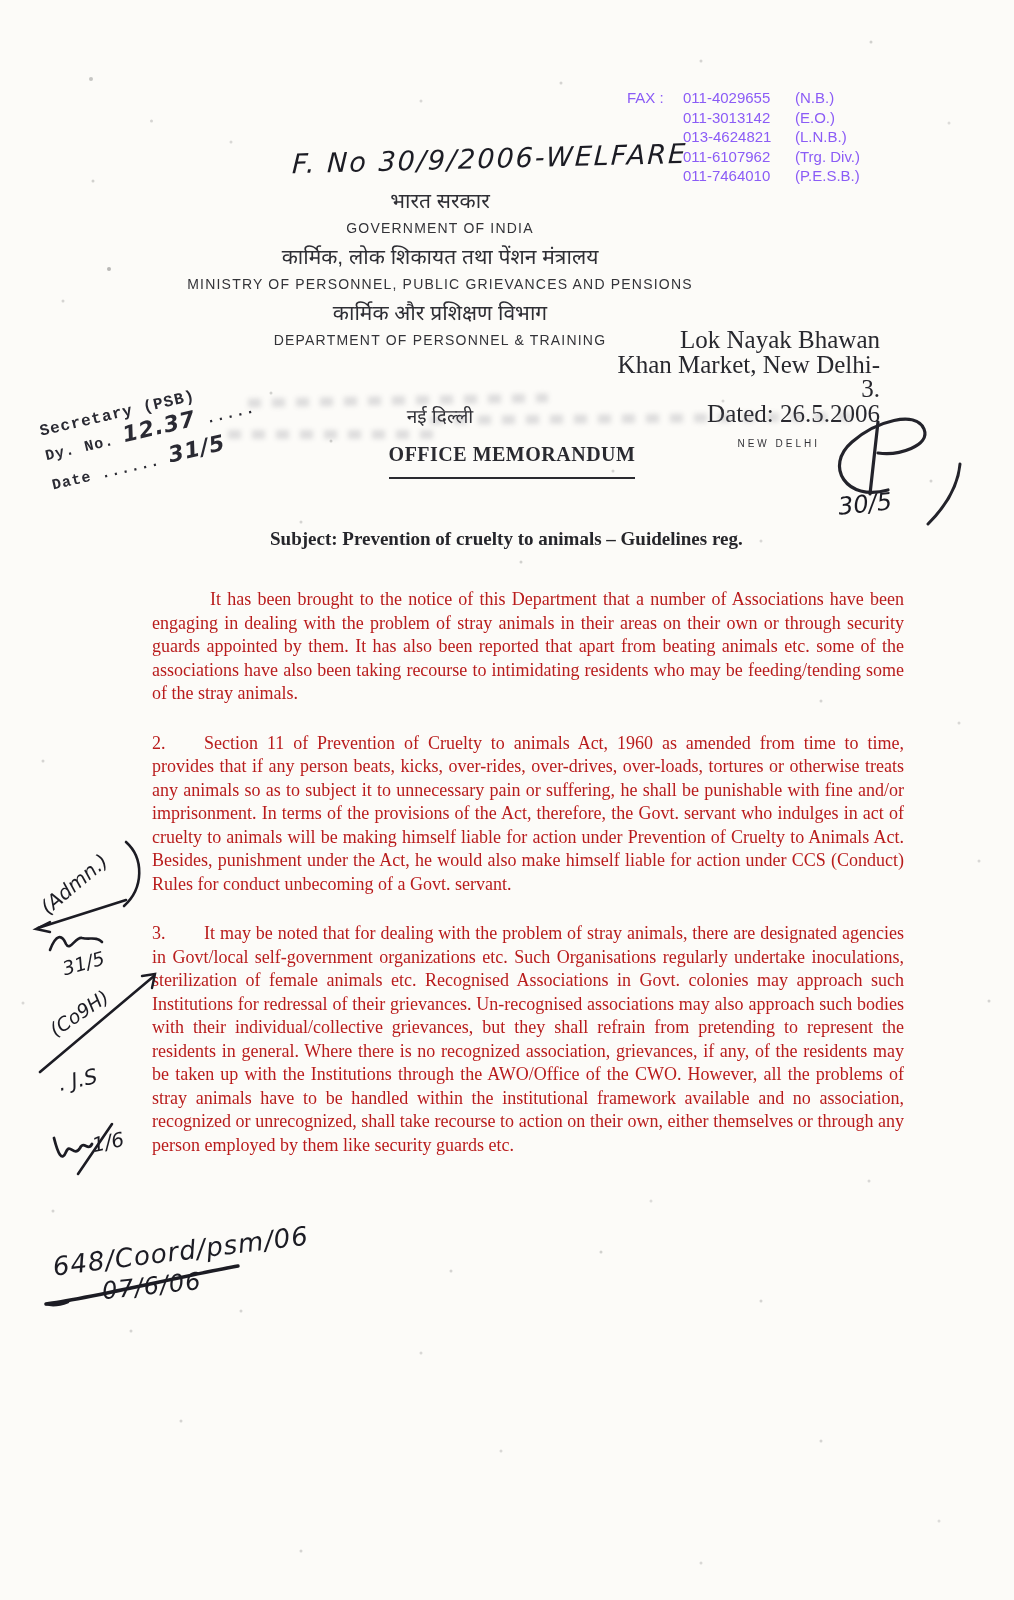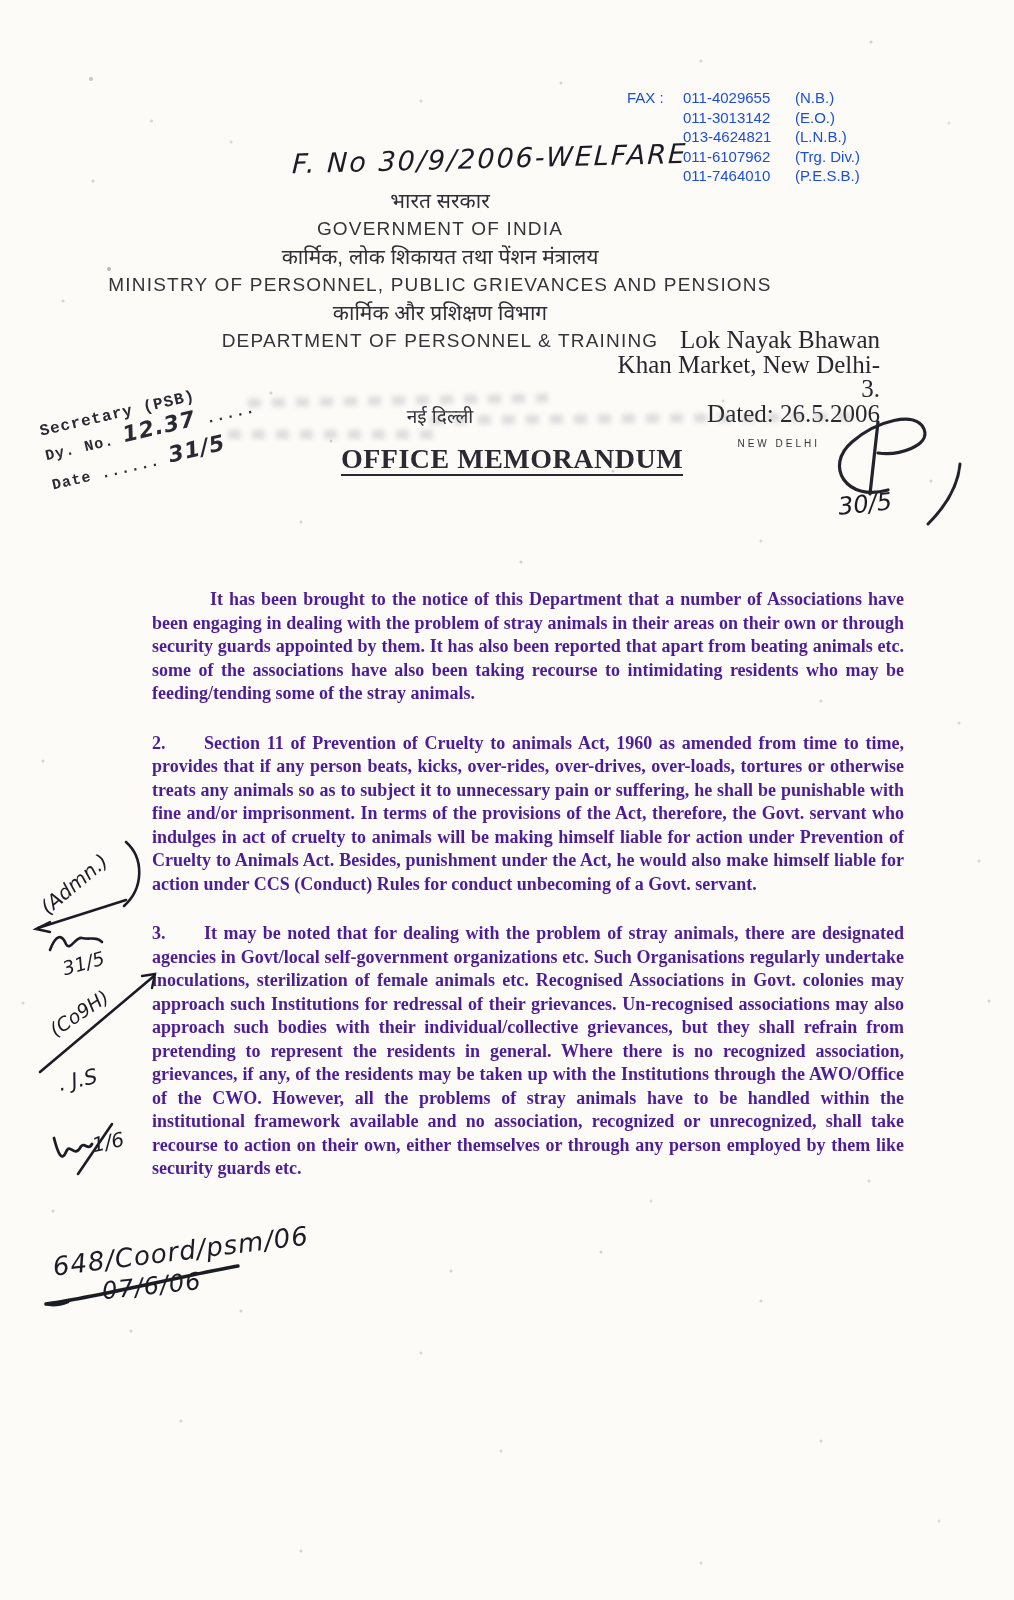--- a/index.html
+++ b/index.html
@@ -26,56 +26,56 @@
     300px 1550px 0 .5px rgba(60,60,60,.2),700px 1562px 0 .5px rgba(60,60,60,.18),
     130px 1330px 0 .5px rgba(60,60,60,.2),868px 1180px 0 .5px rgba(60,60,60,.18),
     988px 1000px 0 .5px rgba(60,60,60,.2),22px 1002px 0 .5px rgba(60,60,60,.18),
     450px 1270px 0 .5px rgba(60,60,60,.2),650px 1200px 0 .5px rgba(60,60,60,.16),
     240px 1310px 0 .5px rgba(60,60,60,.2),92px 180px 0 .5px rgba(60,60,60,.22),
     420px 100px 0 .5px rgba(60,60,60,.18),560px 82px 0 .5px rgba(60,60,60,.2),
     330px 440px 0 .5px rgba(60,60,60,.22),612px 470px 0 .5px rgba(60,60,60,.2),
     722px 400px 0 .5px rgba(60,60,60,.18),270px 392px 0 .5px rgba(60,60,60,.22);}
   
   .fax { position:absolute; left:627px; top:88px; display:flex;
-         font-family:"Liberation Sans", sans-serif; font-size:15px; line-height:19.5px; color:#1d4ed8; }
+         font-family:"Liberation Sans", sans-serif; font-size:15px; line-height:19.5px; color:#8b5cf6; }
   .fax-label { width:56px; }
   .fax-line { display:flex; }
   .fax-num { width:112px; }
   
   .hand { font-family:"DejaVu Sans", sans-serif; font-style:italic; color:#1c1c24; }
   .file-no { position:absolute; left:292px; top:143px; font-size:27px; letter-spacing:2px;
              transform:rotate(-1.5deg) skewX(-4deg); }
   
   .hdr { position:absolute; left:60px; top:186px; width:760px; text-align:center; }
   .hdr .hi  { font-size:21px; line-height:29px; color:#2e2e34; font-family:Liberation Sans, sans-serif; }
-  .hdr .en  { font-size:19px; line-height:27px; letter-spacing:1.2px; color:#333338;
+  .hdr .en  { font-size:14px; line-height:27px; letter-spacing:1.2px; color:#333338;
               font-family:"Liberation Sans", sans-serif; }
   .hdr .city-hi { font-size:19px; line-height:29px;margin-top:48px; }
   .hdr .city-en { font-size:10px; letter-spacing:3px; line-height:26px;text-align:right; }
   
   .addr { position:absolute; left:600px; top:328px; width:280px; text-align:right;
           font-size:25px; line-height:24.5px; color:#28282e; }
   
   .stamp { position:absolute; left:44px; top:398px; transform:rotate(-13deg);
            font-family:"Liberation Mono", monospace; font-weight:bold; color:#2a2a33; }
   .stamp .s1 { font-size:16px; letter-spacing:1px; }
   .stamp .row { font-size:15px; letter-spacing:1px; line-height:26px; white-space:nowrap; }
   .stamp .hv { font-family:"DejaVu Sans", sans-serif; font-style:italic; font-weight:bold;
                font-size:22px; letter-spacing:1px; }
   
   .ghost { position:absolute; height:9px; opacity:.30; filter:blur(2.5px);
            background:repeating-linear-gradient(90deg, rgba(110,110,122,.7) 0 13px, transparent 13px 24px); }
   
   .om-title { position:absolute; left:0; top:443px; width:1024px; text-align:center; }
-  .om-title span { font-size:28px; font-weight:bold; letter-spacing:.5px;
-                   border-bottom:2.5px solid #2a2a30; padding-bottom:0; }
+  .om-title span { font-size:20px; font-weight:bold; letter-spacing:.5px;
+                   border-bottom:2.5px solid #2a2a30; padding-bottom:12px; }
   .subject { position:absolute; left:270px; top:528px; font-size:19px; font-weight:bold; color:#26262b; }
   
   .body { position:absolute; left:152px; top:588px; width:752px; }
-  .body p { font-size:18px; line-height:23.5px; text-align:justify; color:#4c1d95; margin-bottom:26px;font-weight:bold; }
+  .body p { font-size:18px; line-height:23.5px; text-align:justify; color:#b91c1c; margin-bottom:26px; }
   .body p.first { text-indent:58px; }
   .pnum { display:inline-block; min-width:52px; }
   
   .mnote { position:absolute; white-space:nowrap; }
   .n-admn  { left:34px;  top:872px;  font-size:20px; transform:rotate(-40deg); }
   .n-315   { left:62px;  top:952px;  font-size:19px; transform:rotate(-16deg); }
   .n-co9h  { left:46px;  top:1002px; font-size:19px; transform:rotate(-34deg); }
   .n-js    { left:58px;  top:1068px; font-size:21px; transform:rotate(-12deg); }
   .n-16    { left:92px;  top:1130px; font-size:20px; transform:rotate(-12deg); }
   svg.anno { position:absolute; overflow:visible; }
@@ -156,20 +156,21 @@
     <span>OFFICE MEMORANDUM</span>
   </div>
 
   <svg class="anno" style="left:808px; top:402px;" width="180" height="130" viewBox="0 0 180 130">
     <path d="M80 88 C 38 100, 16 64, 44 40 C 68 19, 108 8, 116 27 C 123 44, 90 54, 70 51" fill="none" stroke="#23232b" stroke-width="3.2" stroke-linecap="round"></path>
     <path d="M70 20 L 62 92" fill="none" stroke="#23232b" stroke-width="3.2" stroke-linecap="round"></path>
     <path d="M120 122 C 138 104, 150 84, 152 62" fill="none" stroke="#23232b" stroke-width="3" stroke-linecap="round"></path>
   </svg>
   <div class="hand" style="position:absolute; left:838px; top:490px; font-size:24px; transform:rotate(-6deg);">30/5</div>
 
+  <div class="subject">Subject: Prevention of cruelty to animals – Guidelines reg.</div>
 
   <div class="body">
     <p class="first">It has been brought to the notice of this Department that a number of Associations have been engaging in dealing with the problem of stray animals in their areas on their own or through security guards appointed by them.  It has also been reported that apart from beating animals etc. some of the associations have also been taking recourse to intimidating residents who may be feeding/tending some of the stray animals.</p>
     <p><span class="pnum">2.</span><span>Section 11 of Prevention of Cruelty to animals Act, 1960 as amended from time to time, provides that if any person beats, kicks, over-rides, over-drives, over-loads, tortures or otherwise treats any animals so as to subject it to unnecessary pain or suffering, he shall be punishable with fine and/or imprisonment.  In terms of the provisions of the Act, therefore, the Govt. servant who indulges in act of cruelty to animals will be making himself liable for action under Prevention of Cruelty to Animals Act.  Besides, punishment under the Act, he would also make himself liable for action under CCS (Conduct) Rules for conduct unbecoming of a Govt. servant.</span></p>
     <p><span class="pnum">3.</span><span>It may be noted that for dealing with the problem of stray animals, there are designated agencies in Govt/local self-government organizations etc.  Such Organisations regularly undertake inoculations, sterilization of female animals etc.   Recognised Associations in Govt. colonies may approach such Institutions for redressal of their grievances.   Un-recognised associations may also approach such bodies with their individual/collective grievances, but they shall refrain from pretending to represent the residents in general.  Where there is no recognized association, grievances, if any, of the residents may be taken up with the Institutions through the AWO/Office of the CWO.  However, all the problems of stray animals have to be handled within the institutional framework available and no association, recognized or unrecognized, shall take recourse to action on their own, either themselves or through any  person employed by them like security guards etc.</span></p>
   </div>
 
   <svg class="anno" style="left:122px; top:840px;" width="30" height="70" viewBox="0 0 30 70">
     <path d="M4 2 C 22 18, 22 48, 2 66" fill="none" stroke="#1c1c24" stroke-width="2.6" stroke-linecap="round"></path>
   </svg>

